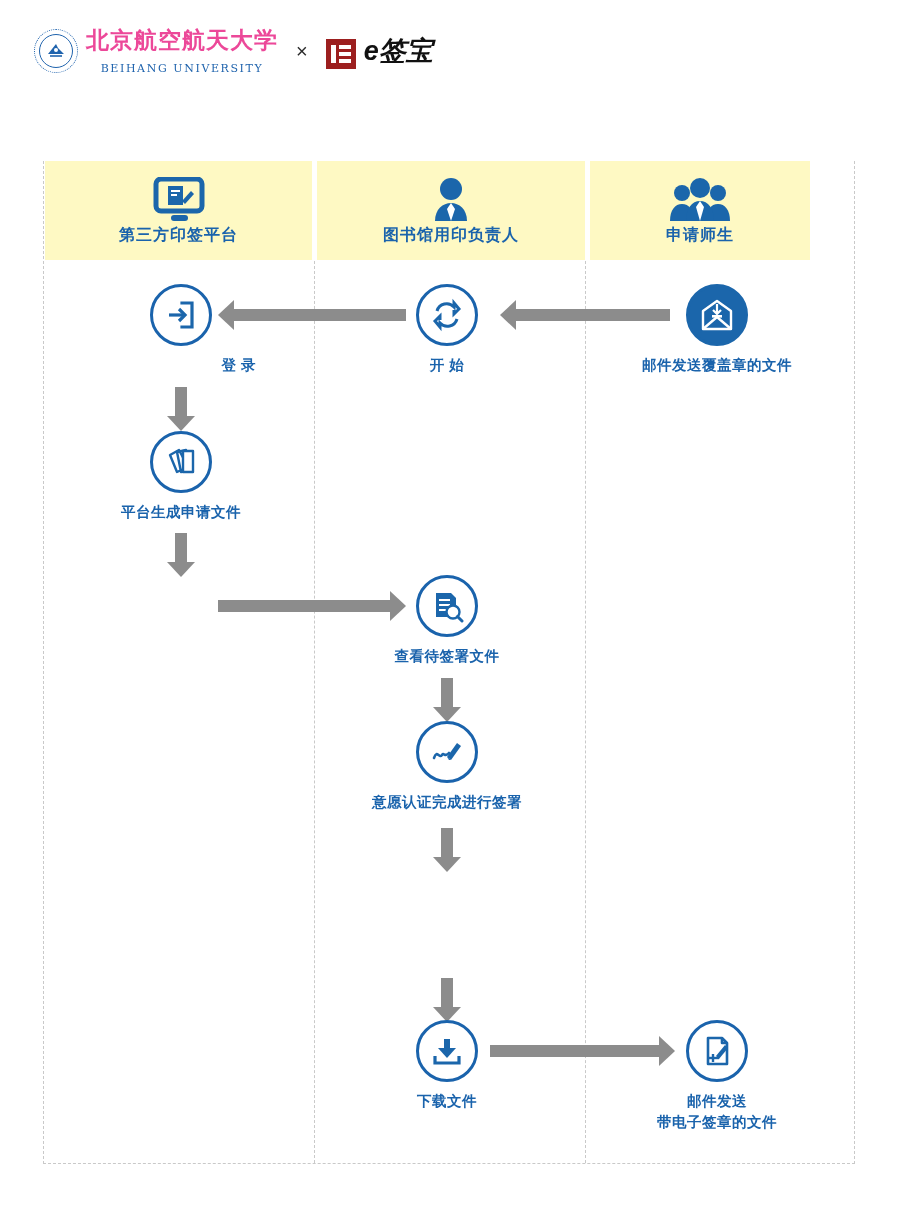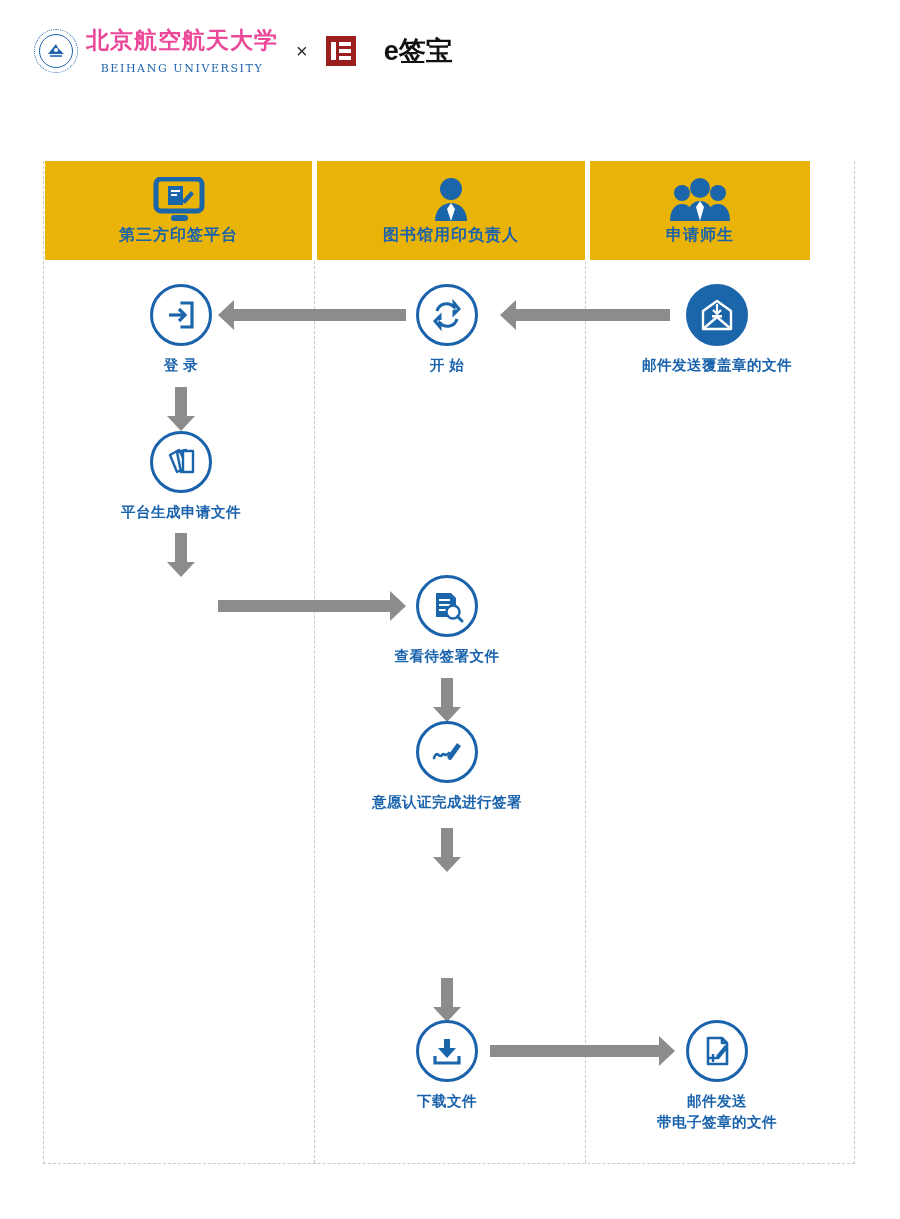--- a/index.html
+++ b/index.html
@@ -19,39 +19,39 @@
     display:flex;align-items:center;justify-content:center;position:relative;box-sizing:border-box;}
   .buaa-seal:after{content:"";position:absolute;left:4px;top:4px;right:4px;bottom:4px;
     border:1.2px solid #1f63ad;border-radius:50%;}
   .buaa-seal svg{position:relative;z-index:2;}
   .buaa-text{display:flex;flex-direction:column;line-height:1;}
   .buaa-cn{font-family:"DejaVu Serif","Liberation Serif",serif;font-weight:bold;
     font-size:23px;color:#ec4899;letter-spacing:1px;white-space:nowrap;}
   .buaa-en{font-family:"DejaVu Serif","Liberation Serif",serif;font-size:11px;color:#1f63ad;
     letter-spacing:1.6px;margin-top:12px;white-space:nowrap;text-align:center;}
   .logo-x{font-size:20px;color:#2b2b2b;margin:0 4px;}
-  .esign-logo{display:flex;align-items:center;gap:28px;}
+  .esign-logo{display:flex;align-items:flex-end;gap:8px;font-style:italic;}
   .esign-mark{width:30px;height:30px;background:#9c1f1f;position:relative;}
   .esign-name{font-size:27px;font-weight:bold;color:#111;letter-spacing:0px;white-space:nowrap;}
 
   
   .title{position:absolute;top:104px;left:0;width:900px;text-align:center;
     font-size:32px;font-weight:bold;color:#1a63ac;letter-spacing:2px;}
 
   
   .lane-frame{position:absolute;left:43px;top:161px;width:812px;height:1003px;
     border-left:1px dashed #c9c9c9;border-right:1px dashed #c9c9c9;border-bottom:1px dashed #c9c9c9;
     box-sizing:border-box;}
   .lane-div{position:absolute;top:100px;bottom:0;width:0;border-left:1px dashed #c9c9c9;}
   .lane-div.d1{left:270px;}
   .lane-div.d2{left:541px;}
 
   
   .lane-heads{position:absolute;left:45px;top:161px;width:810px;height:99px;display:flex;gap:5px;}
-  .lane-head{background:#eab308;height:99px;display:flex;flex-direction:column;
+  .lane-head{background:#fef9c3;height:99px;display:flex;flex-direction:column;
     align-items:center;justify-content:center;gap:2px;}
   .lane-head.h1{width:267px;}
   .lane-head.h2{width:268px;}
   .lane-head.h3{width:220px;}
   .lane-head-label{font-size:16px;font-weight:bold;color:#1a63ac;letter-spacing:1px;}
   .lane-head-icon{height:48px;display:flex;align-items:flex-end;justify-content:center;}
 
   
   .node{position:absolute;width:150px;margin-left:-75px;text-align:center;}
   .node .circle{width:62px;height:62px;border-radius:50%;margin:0 auto;
@@ -195,21 +195,21 @@
   <div class="arrow arrow-down" style="left:433px;top:978px;width:28px;height:44px;">
     <div class="shaft" style="height:30px;"></div>
     <div class="head" style="top:29px;"></div>
   </div>
 
   <div class="arrow arrow-right" style="left:490px;top:1036px;width:185px;height:30px;">
     <div class="shaft" style="width:171px;"></div>
     <div class="head"></div>
   </div>
 
-  <div class="node" style="left:181px;top:284px;">
+  <div class="node" style="left:181px;top:284px;text-align:right;">
     <div class="circle outline">
       <svg width="34" height="34" viewBox="0 0 34 34" aria-hidden="true">
         <path d="M18 5 H28 V29 H18" fill="none" stroke="#1b66ab" stroke-width="3.2" stroke-linecap="square"></path>
         <path d="M5 17 H21" fill="none" stroke="#1b66ab" stroke-width="3.2"></path>
         <path d="M15 11 L21 17 L15 23" fill="none" stroke="#1b66ab" stroke-width="3.2" stroke-linejoin="miter"></path>
       </svg>
     </div>
     <div class="label">登  录</div>
   </div>
 

